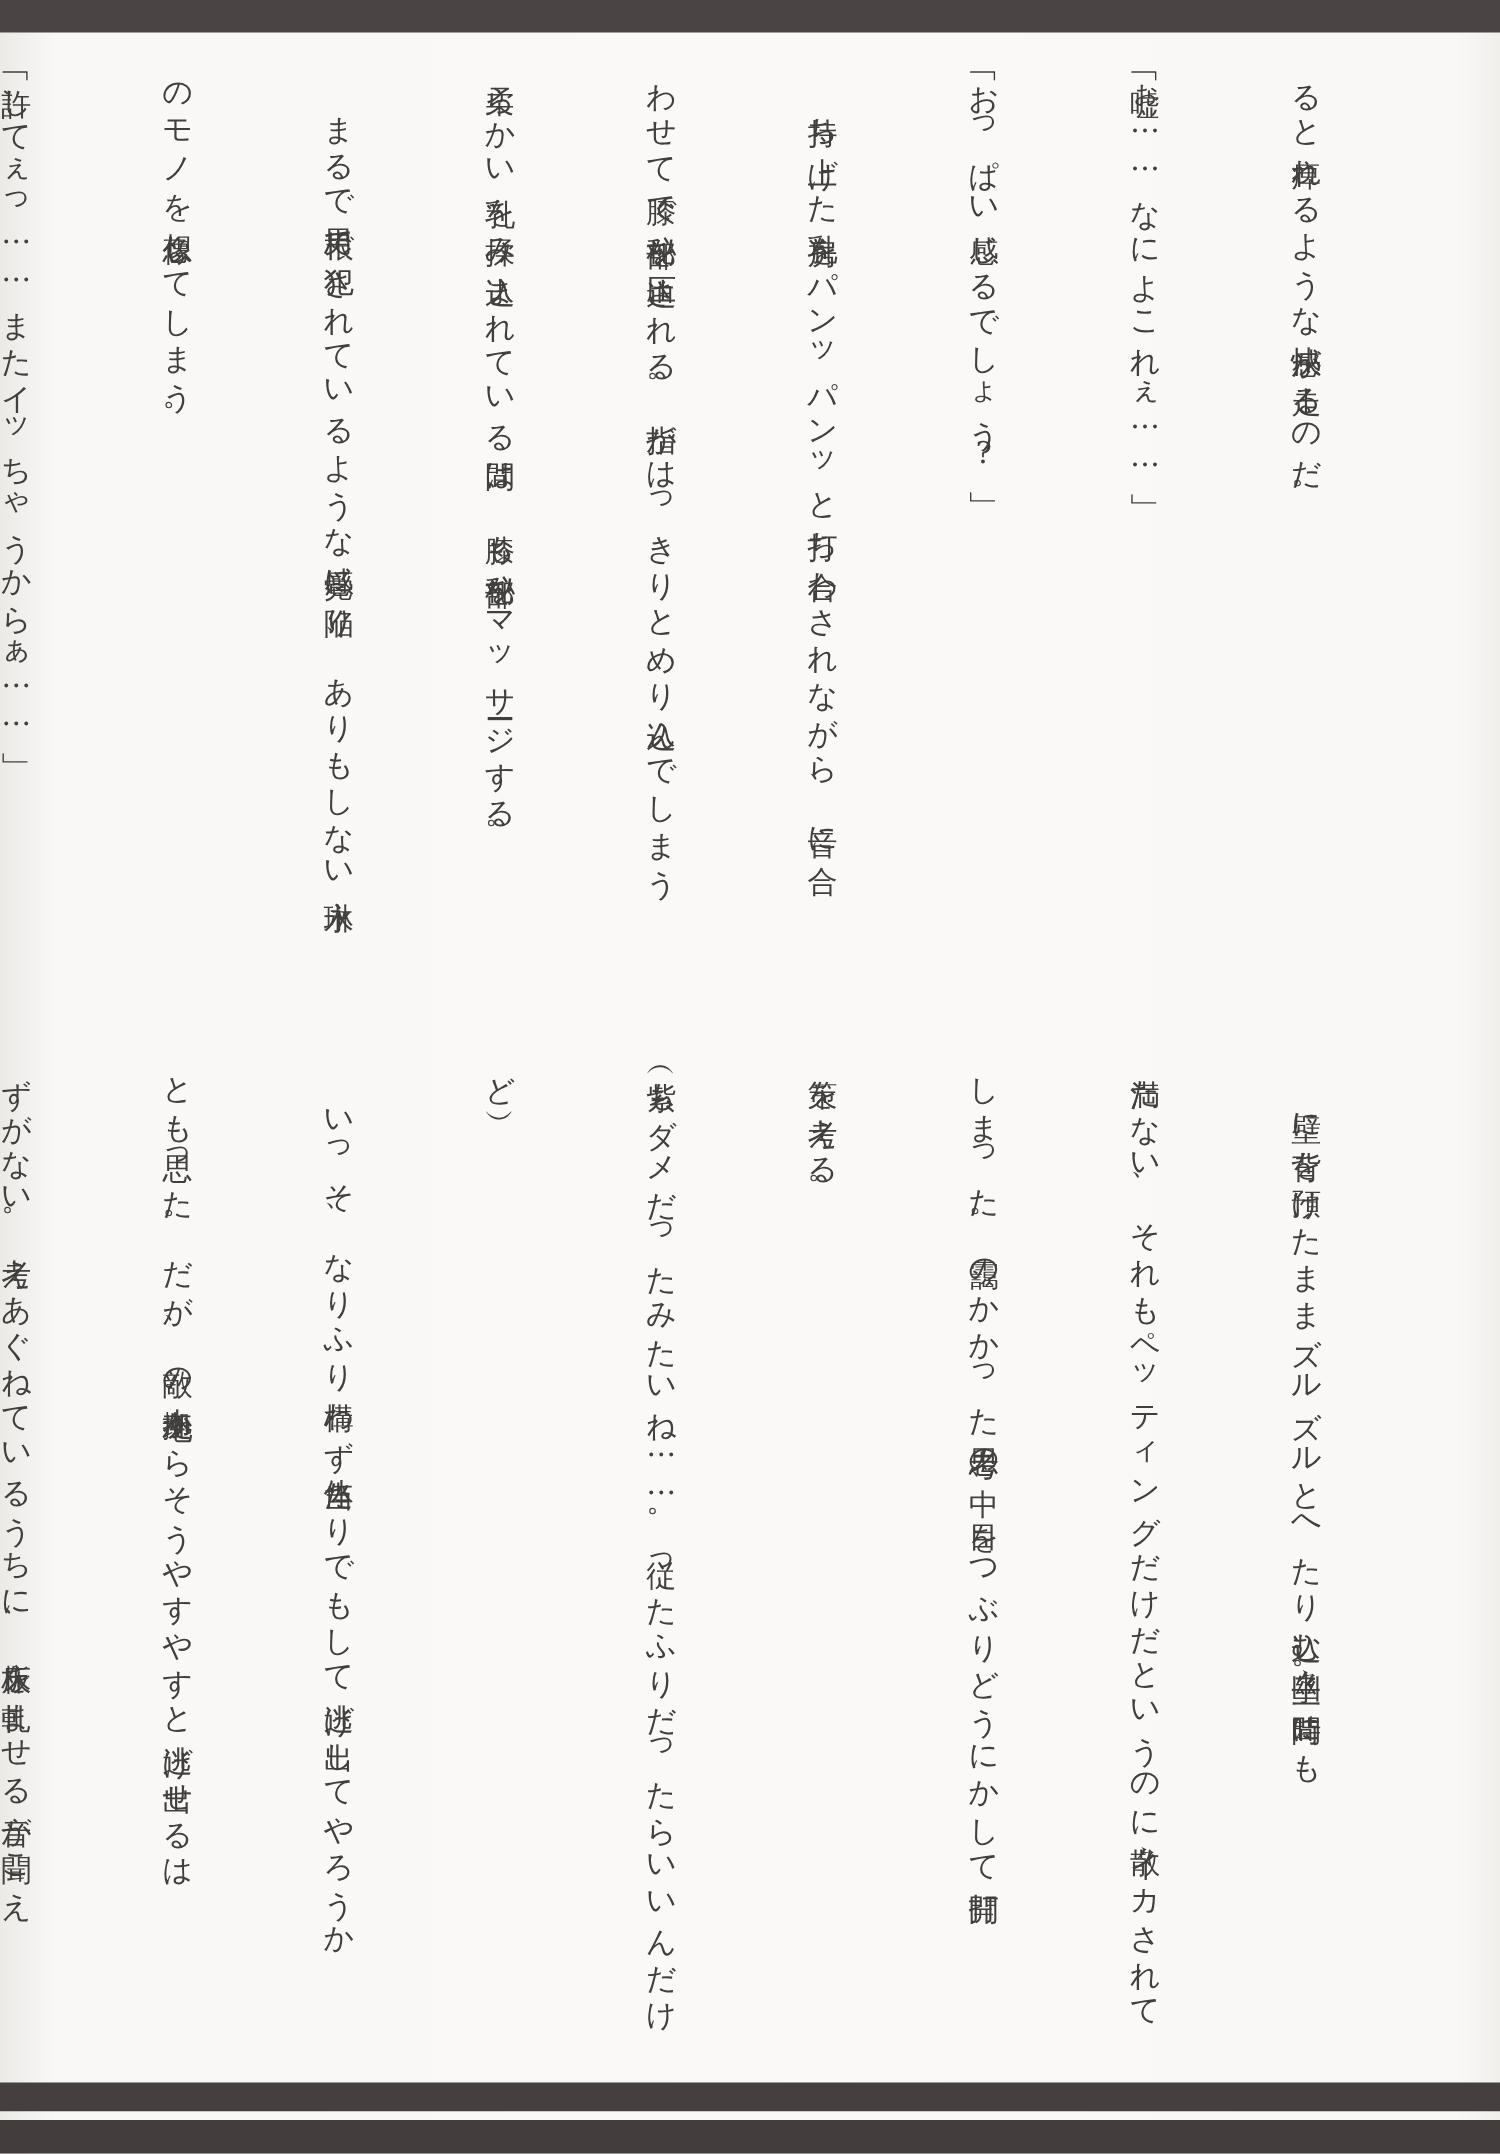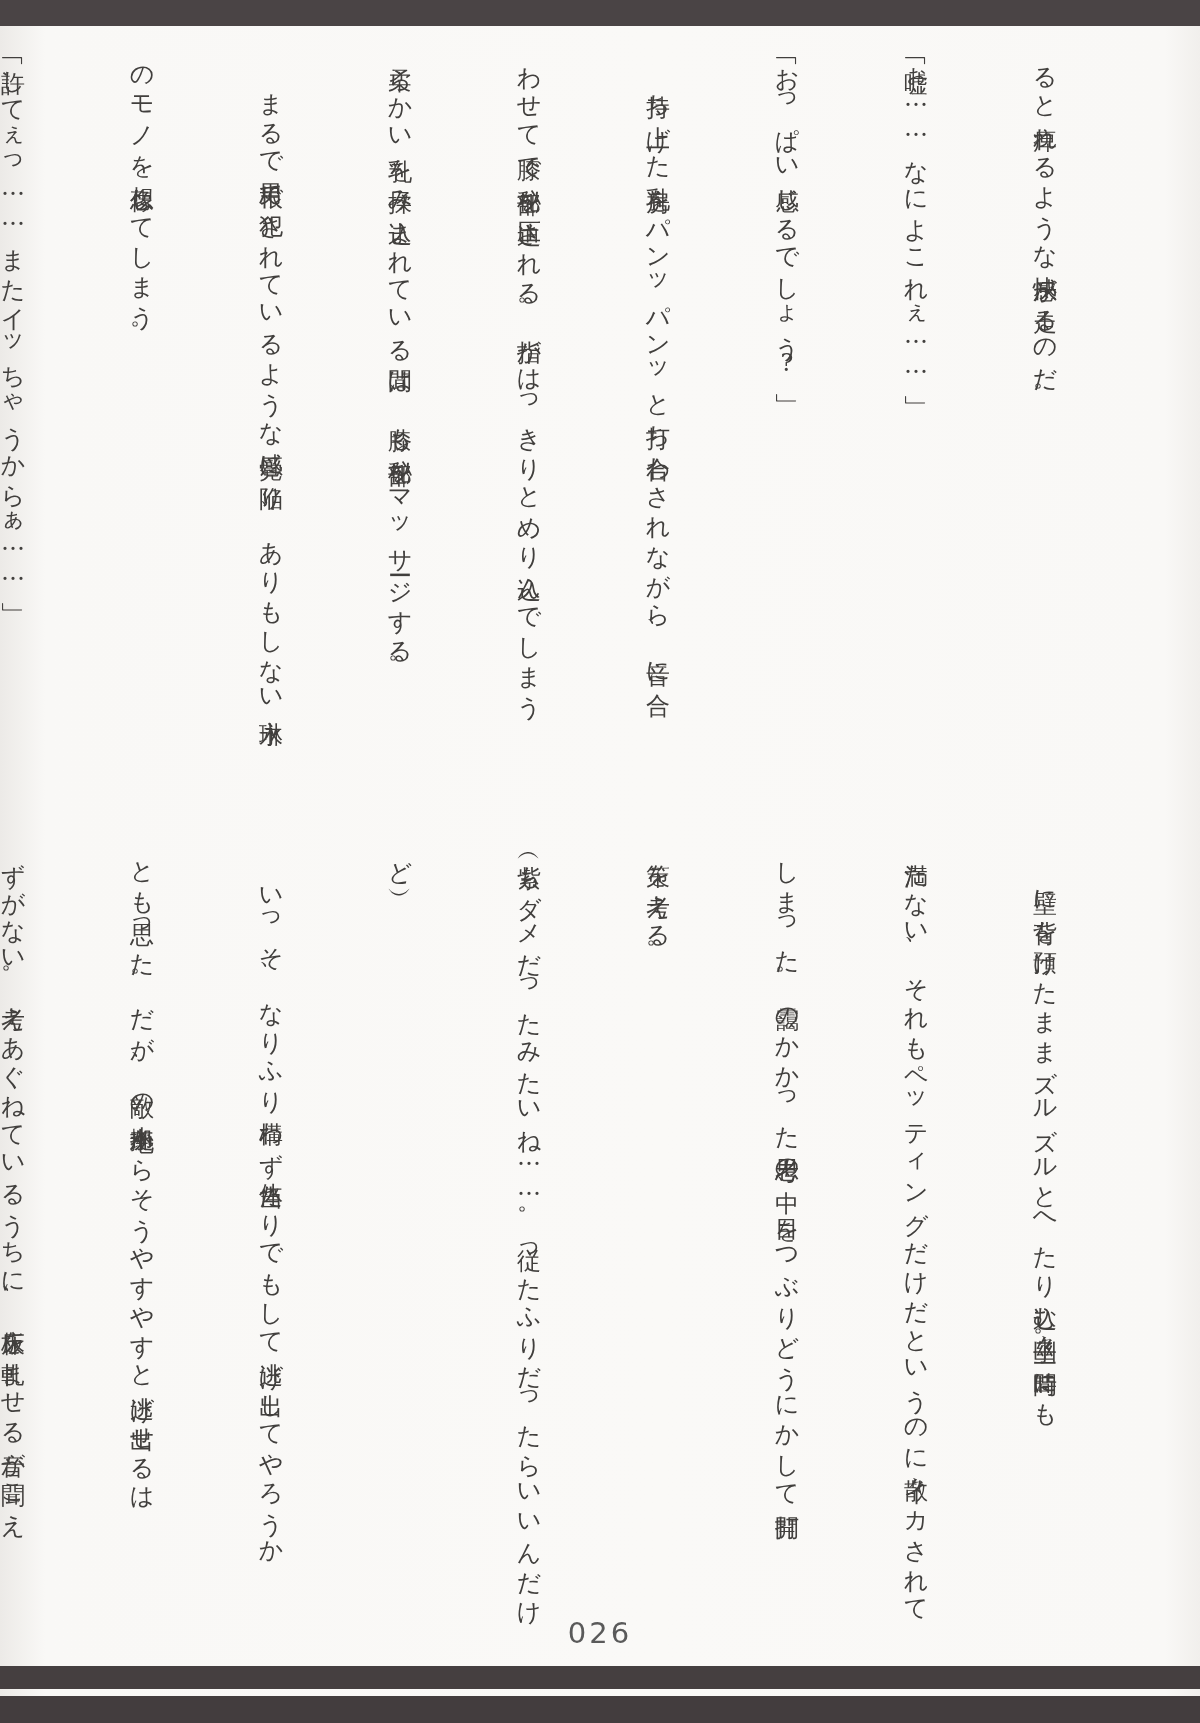--- a/index.html
+++ b/index.html
@@ -95,18 +95,17 @@
     
     
     
     
     
     
     
     
   </div>
 
-  <div class="page-number">026</div>
 
   <div class="bar bar-bottom-1"></div>
   <div class="bar bar-bottom-2"></div>
 
 </div>
 
 </body></html>

